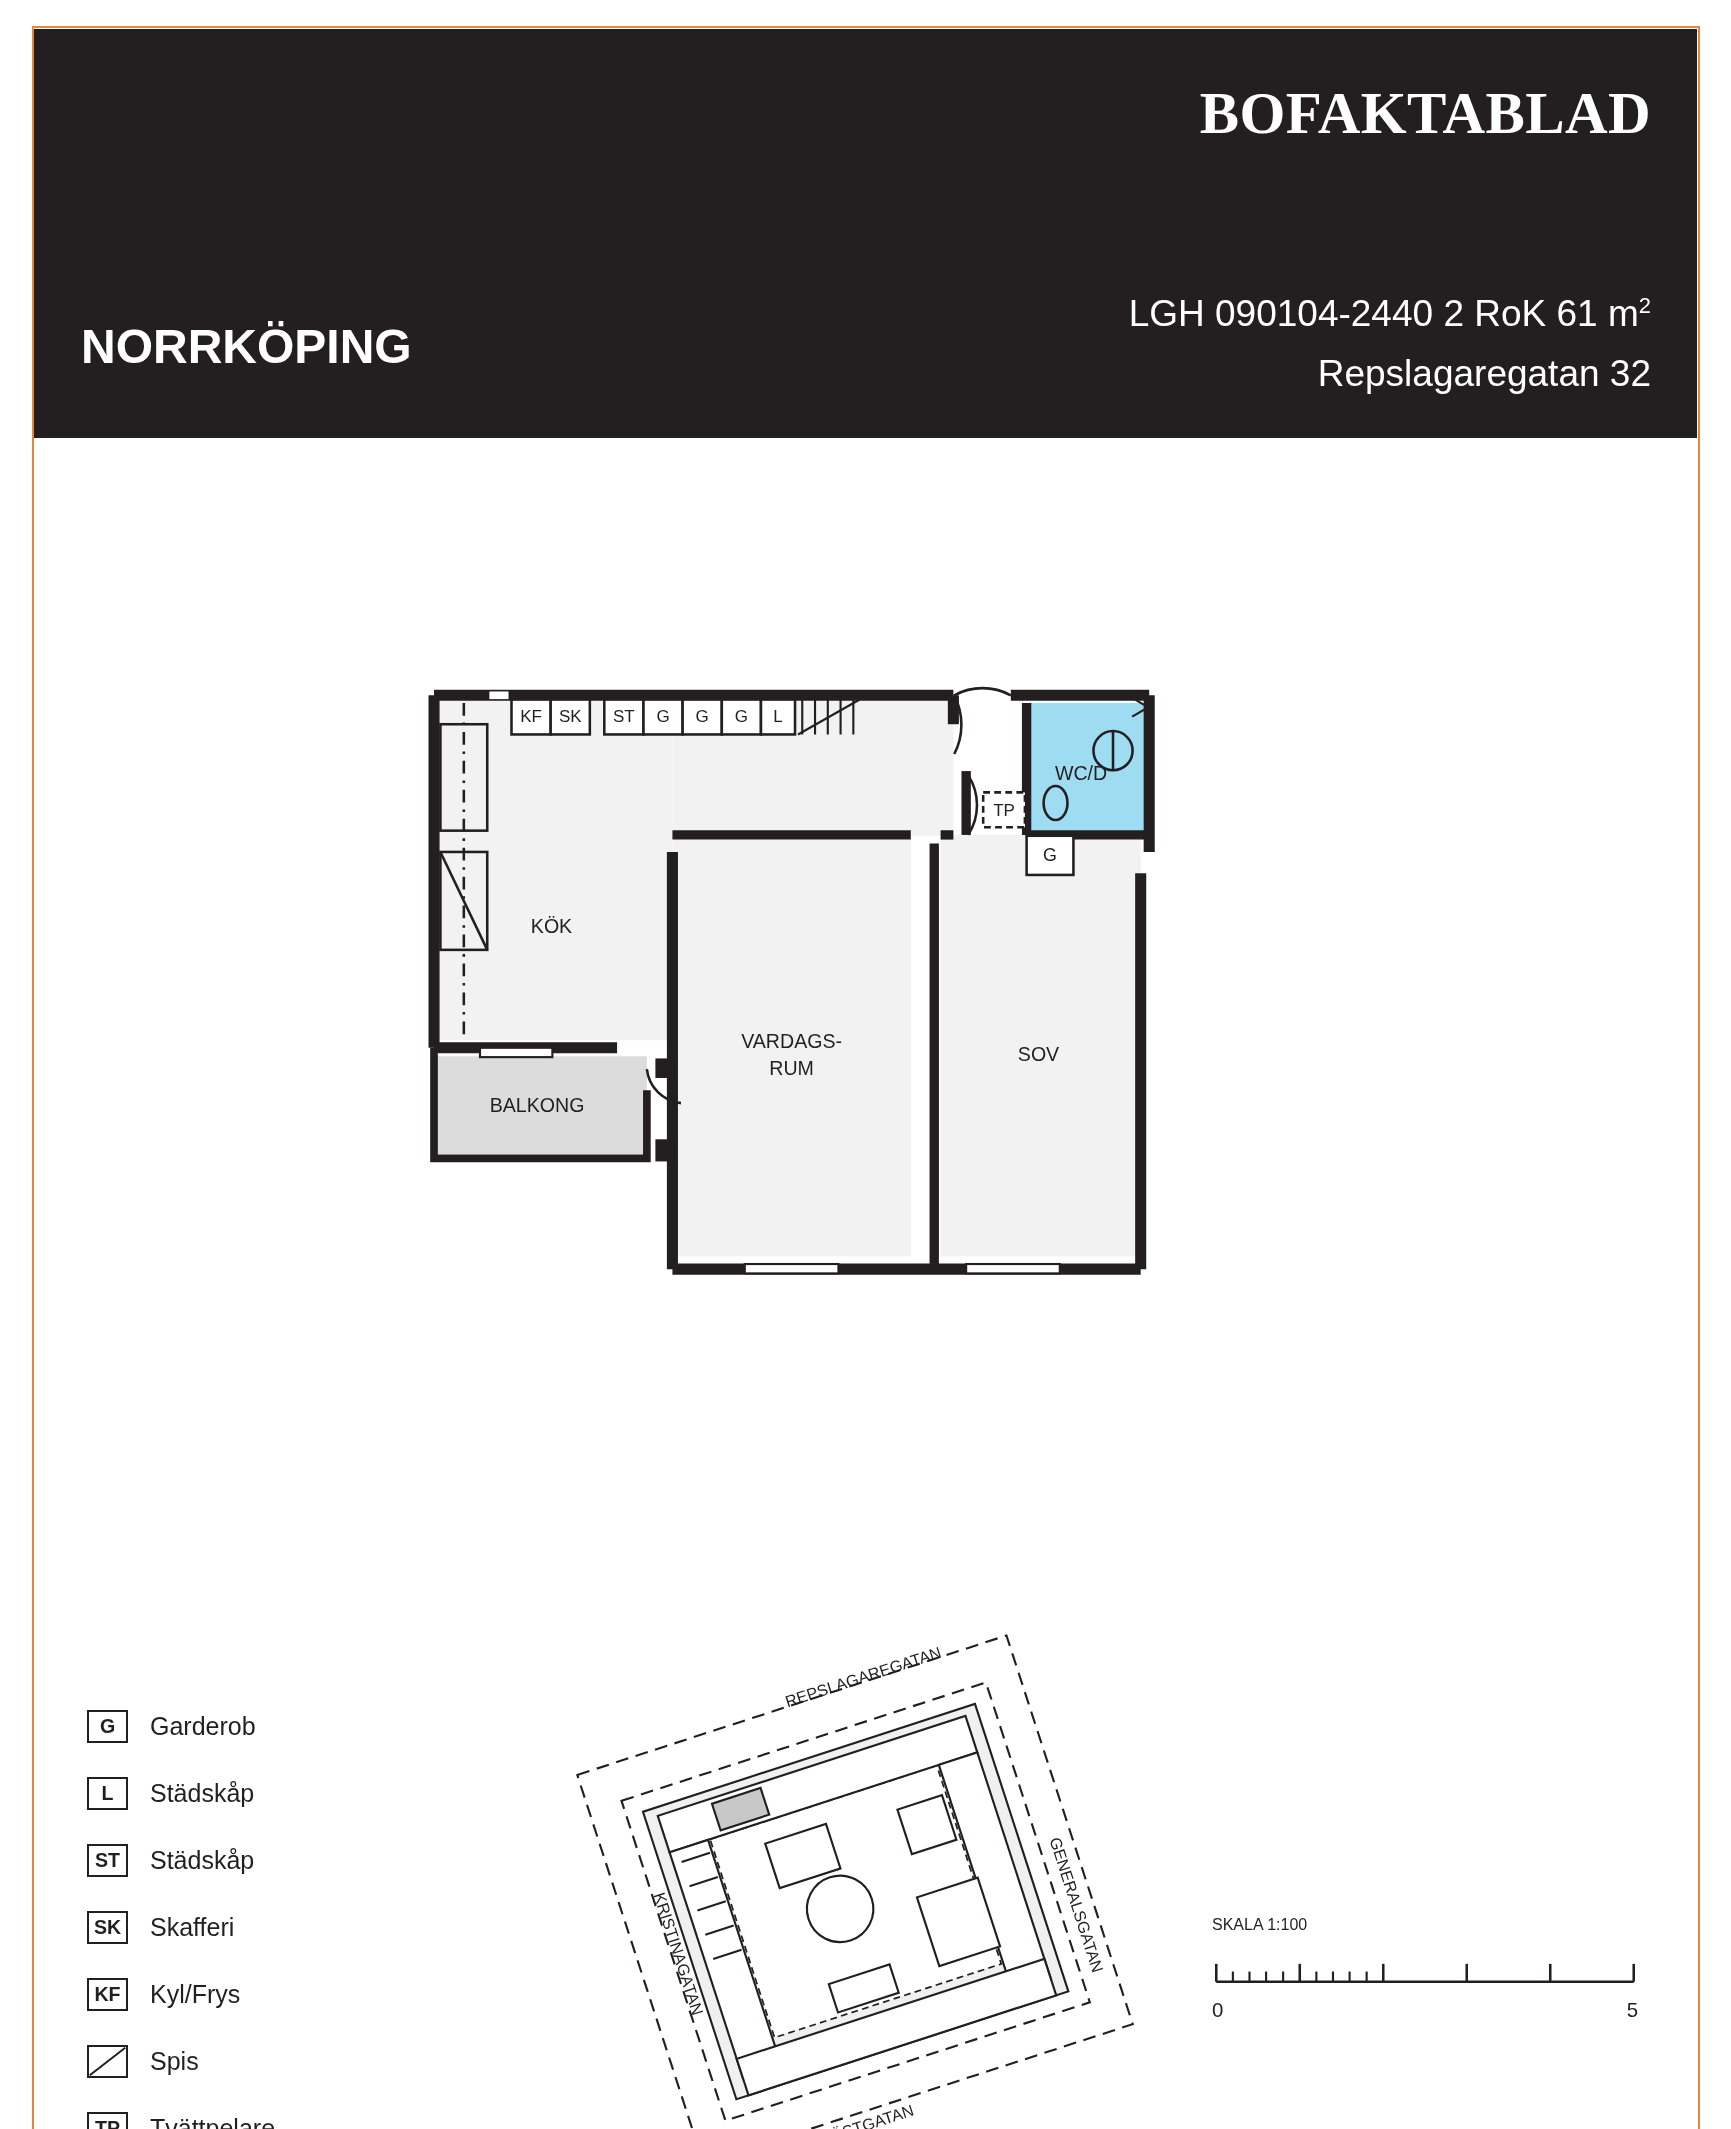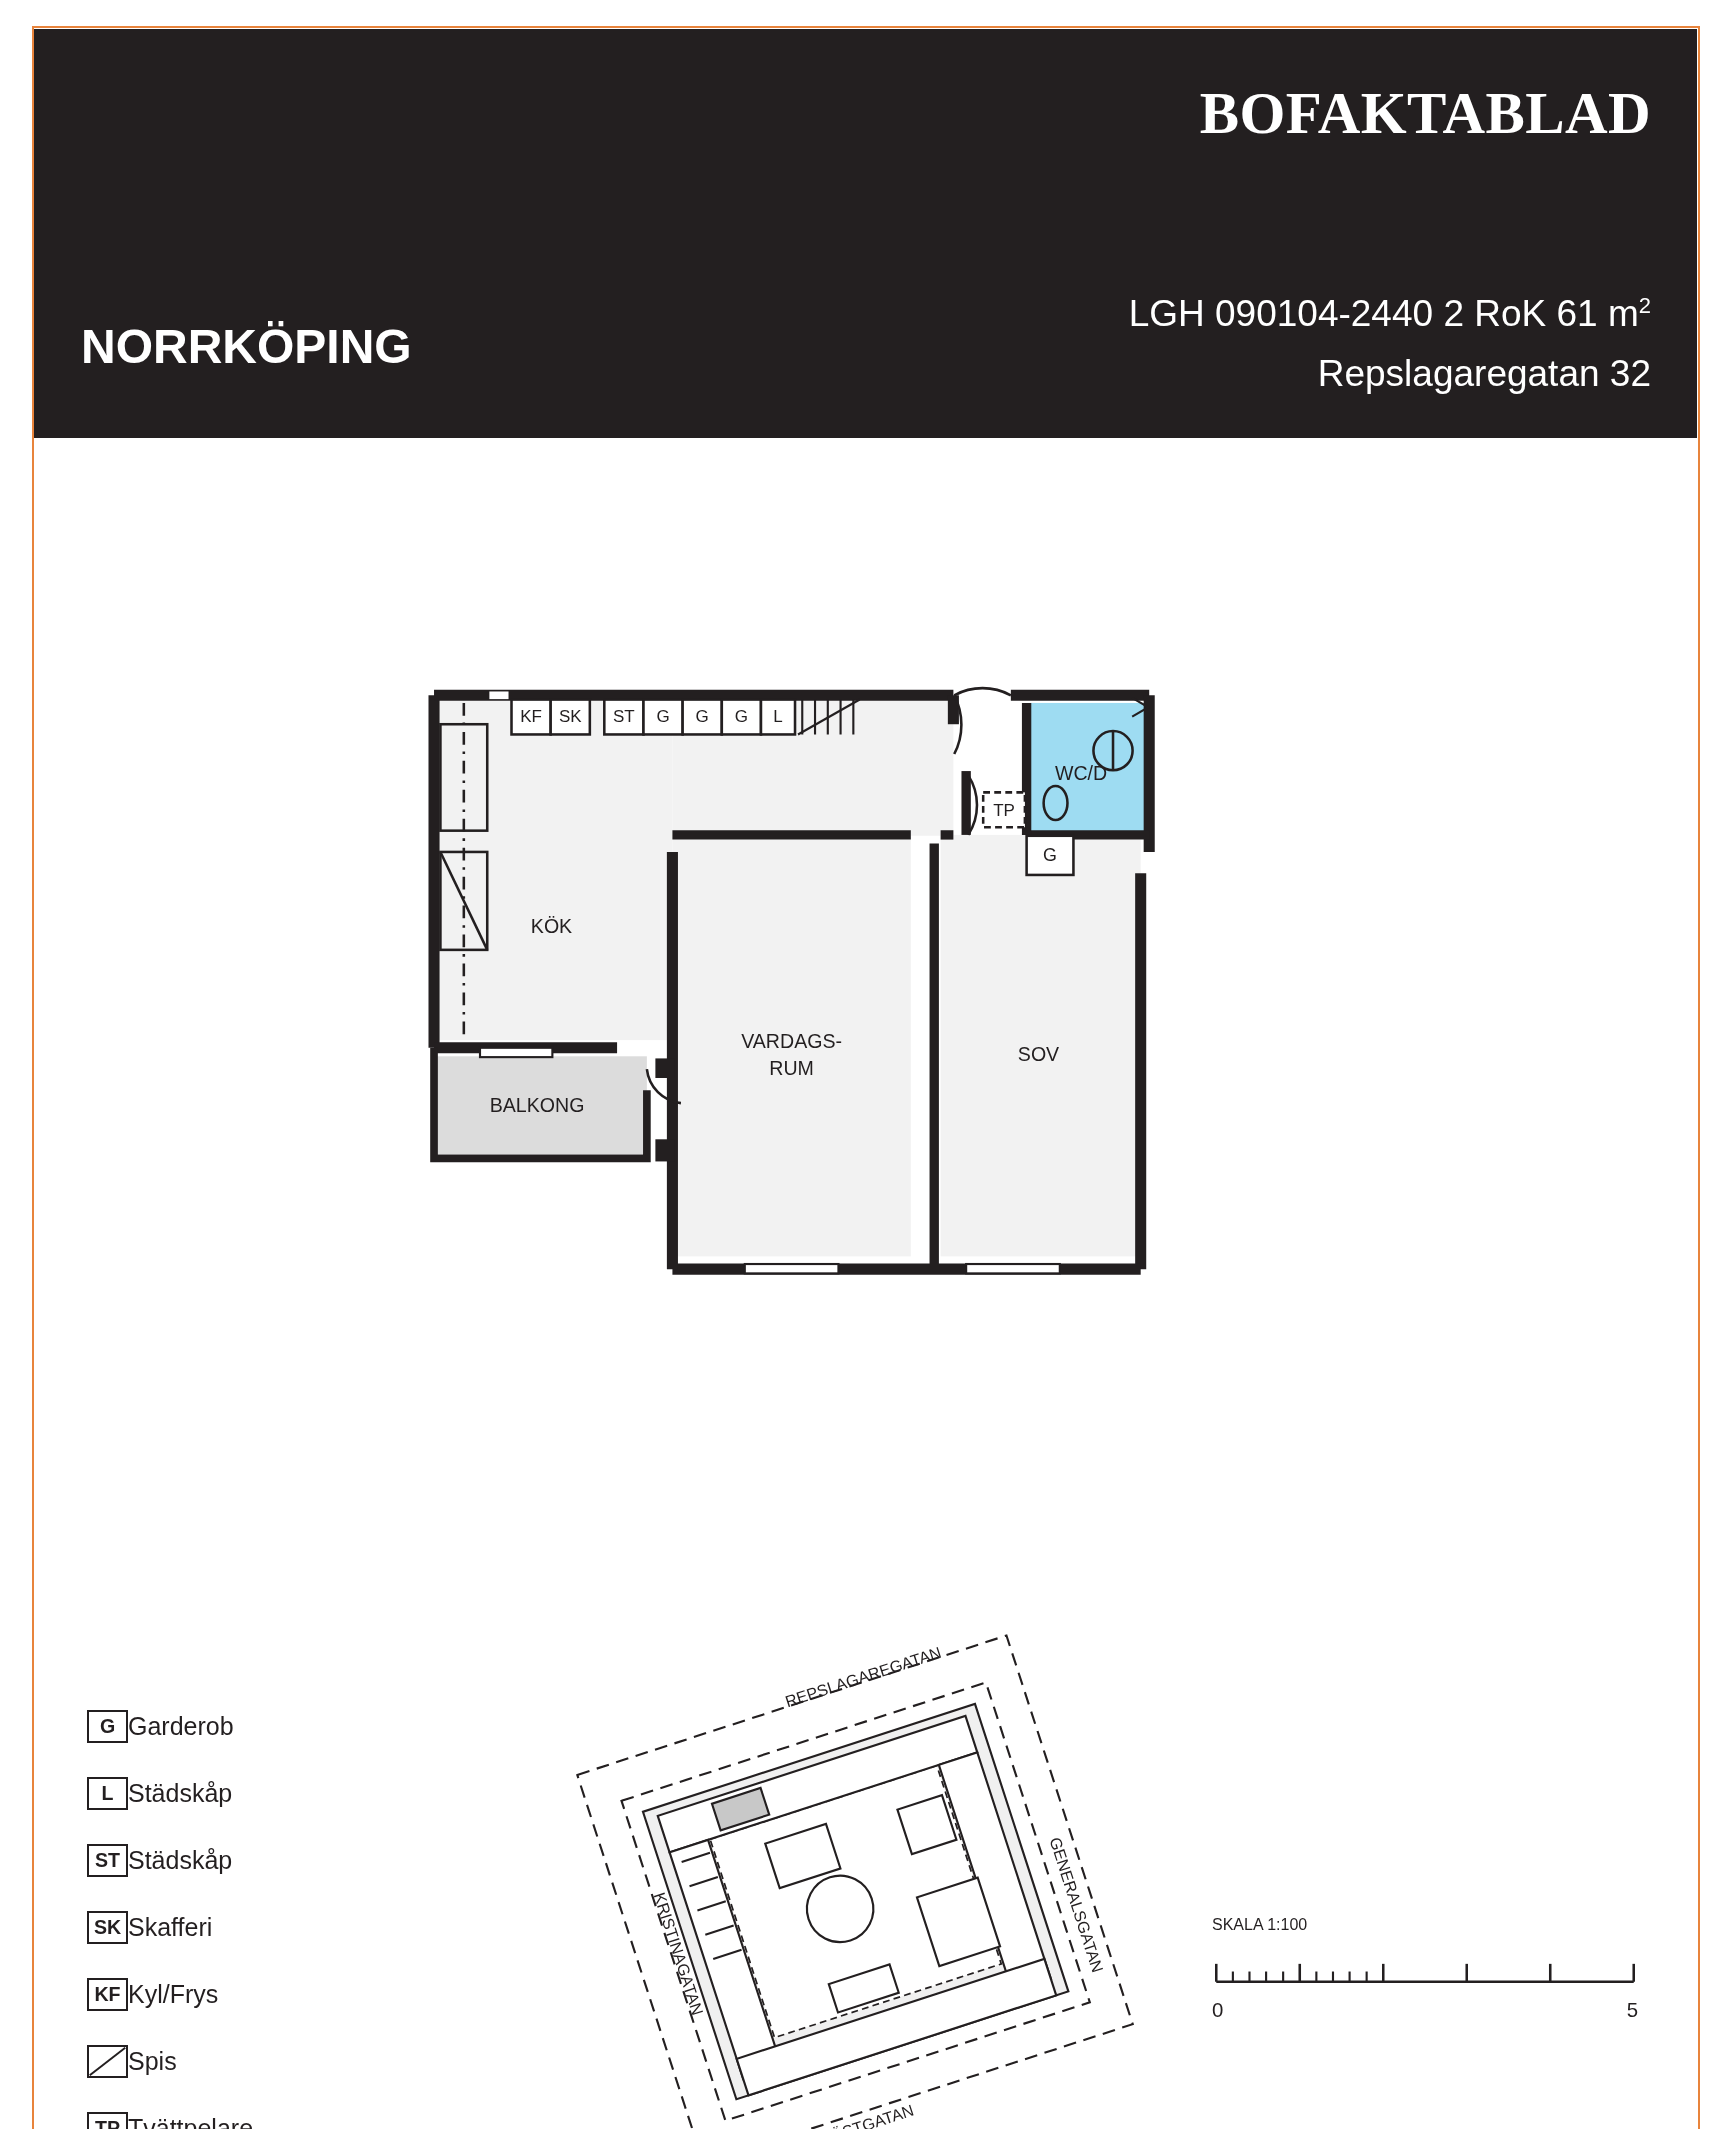--- a/index.html
+++ b/index.html
@@ -98,20 +98,21 @@
     color: #231F20;
     flex: 0 0 auto;
     position: relative;
   }
   .legend-box.spis { }
   .legend-box.spis .diag {
     position: absolute;
     left: 0; top: 0; width: 100%; height: 100%;
   }
   .legend-label {
+    margin-left: 22px;
     font-size: 25px;
     color: #231F20;
     white-space: nowrap;
   }
 
   
   .sitemap {
     position: absolute;
     left: 566px; top: 1601px;
     width: 609px; height: 596px;

